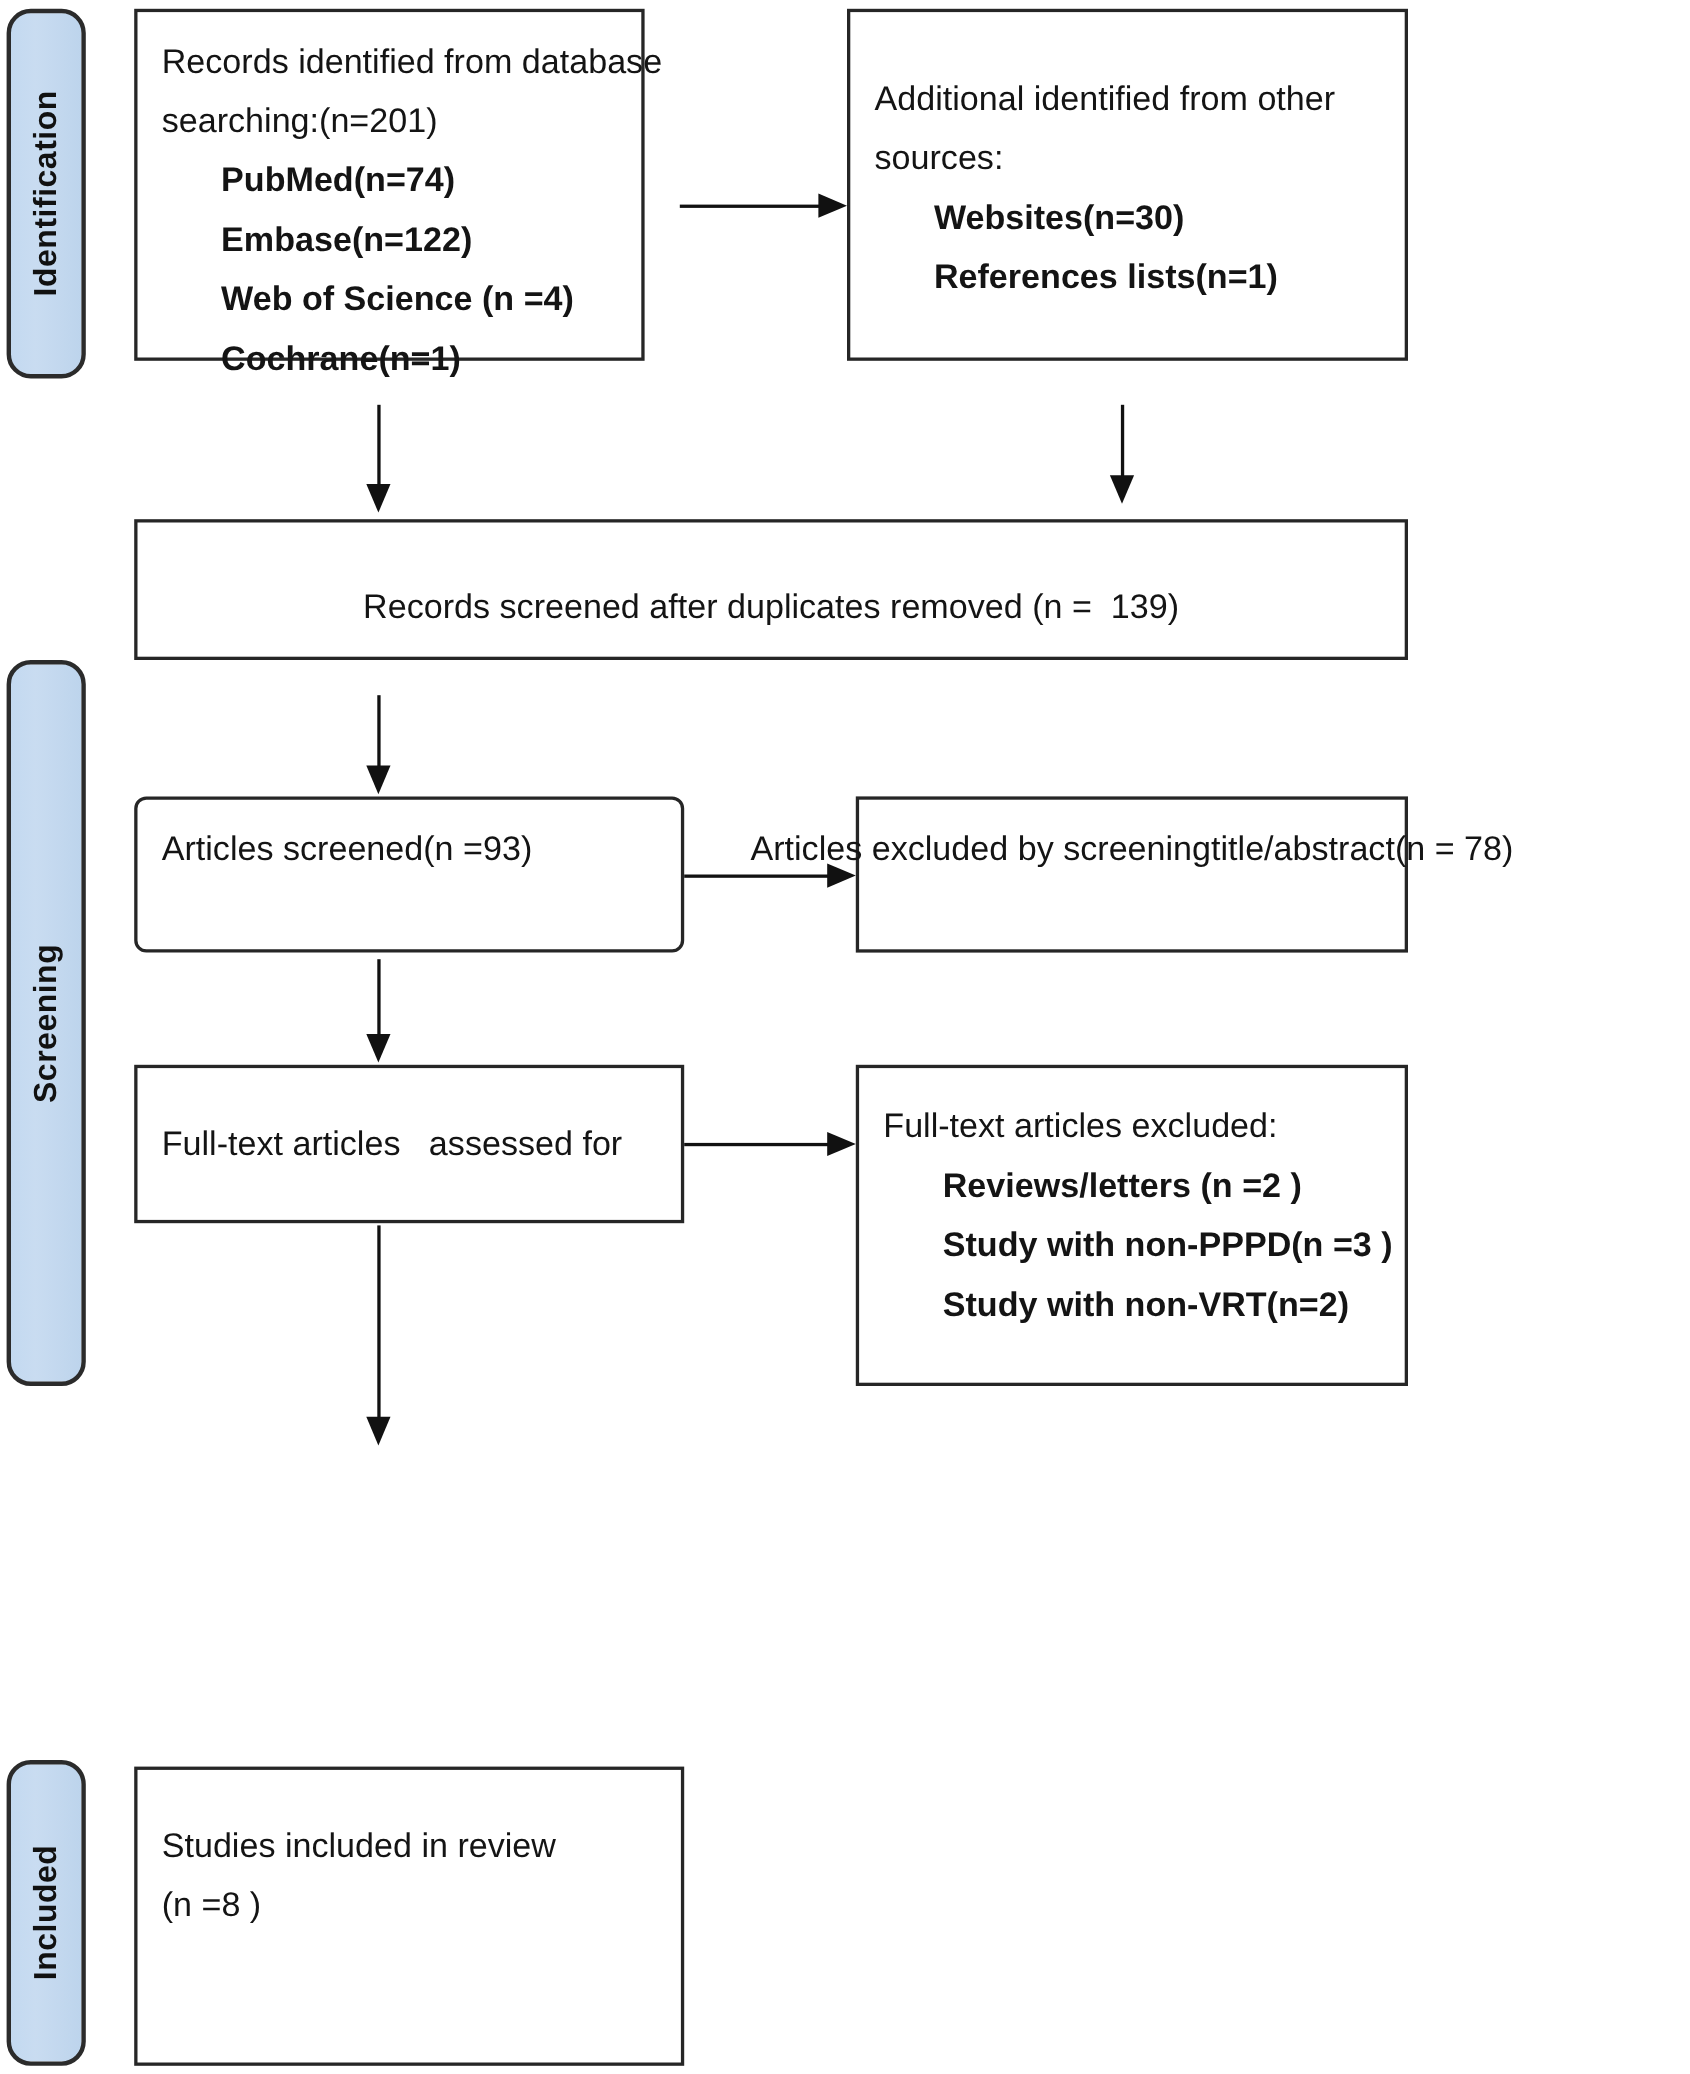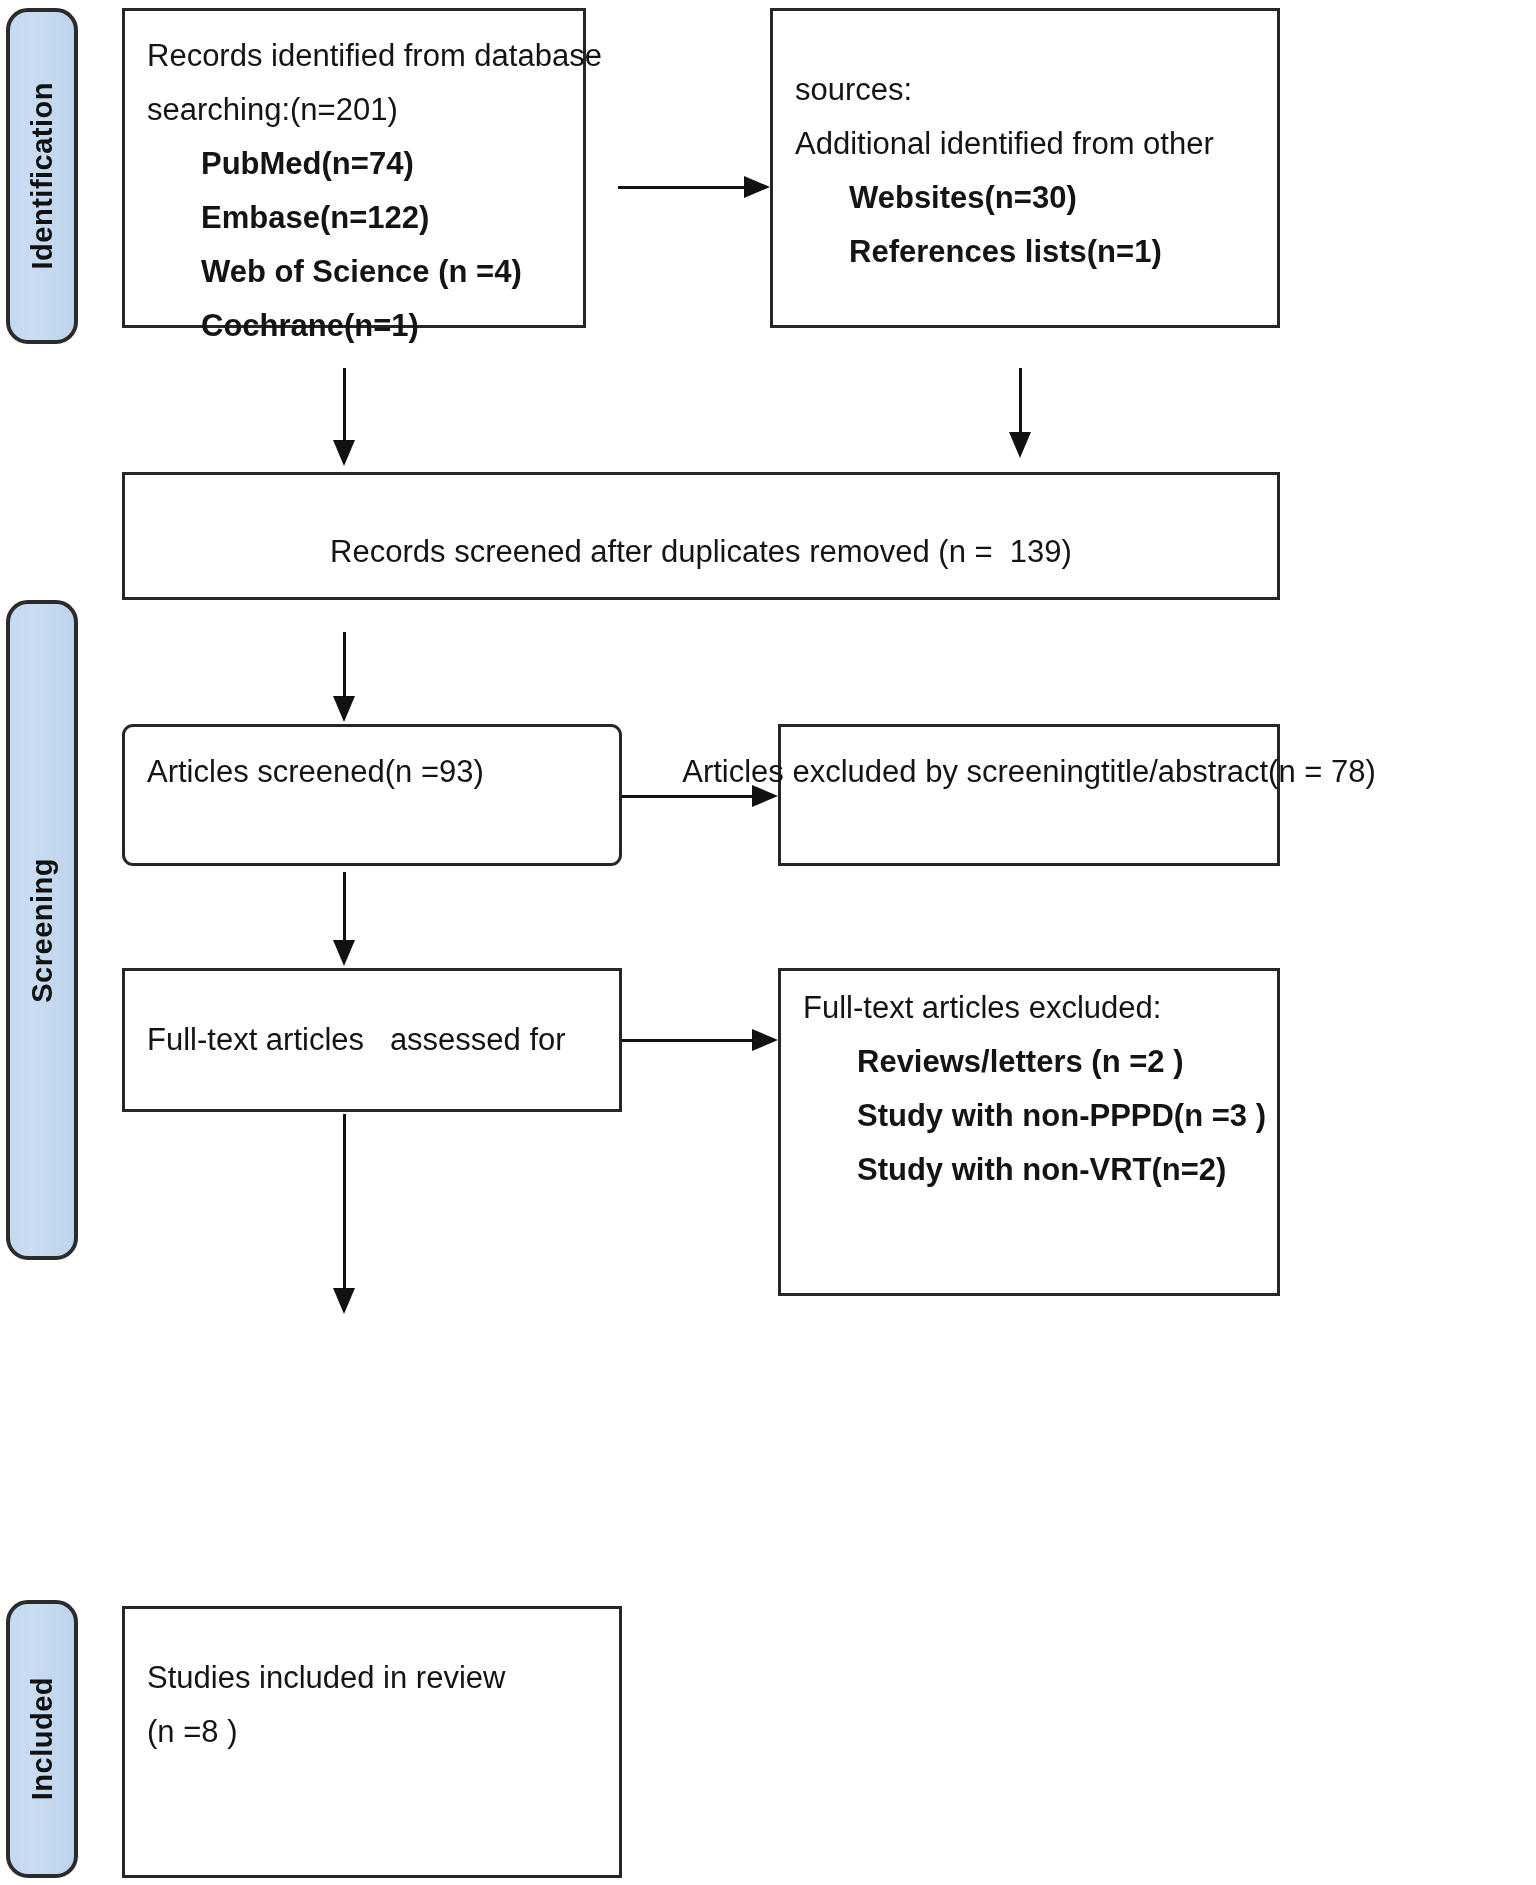--- a/index.html
+++ b/index.html
@@ -112,22 +112,22 @@
   <div class="box" style="left:122px; top:8px; width:464px; height:320px;">
     <div class="line">Records identified from database</div>
     <div class="line">searching:(n=201)</div>
     <div class="line ind1">PubMed(n=74)</div>
     <div class="line ind1">Embase(n=122)</div>
     <div class="line ind1">Web of Science (n =4)</div>
     <div class="line ind1">Cochrane(n=1)</div>
   </div>
 
   <div class="box" style="left:770px; top:8px; width:510px; height:320px; padding-top:52px;">
+    <div class="line">Additional identified from other</div>
     <div class="line">sources:</div>
-    <div class="line">Additional identified from other</div>
     <div class="line ind1">Websites(n=30)</div>
     <div class="line ind1">References lists(n=1)</div>
   </div>
 
   <div class="harrow" style="left:618px; top:175px; width:152px; height:24px;">
     <div class="shaft" style="width:128px;"></div>
     <div class="head"></div>
   </div>
 
   <div class="varrow" style="left:332px; top:368px; width:24px; height:98px;">
@@ -165,21 +165,21 @@
 
   <div class="varrow" style="left:332px; top:872px; width:24px; height:94px;">
     <div class="shaft" style="height:70px;"></div>
     <div class="head"></div>
   </div>
 
   <div class="box" style="left:122px; top:968px; width:500px; height:144px; display:flex; flex-direction:column; justify-content:center;">
     <div class="line">Full-text articles   assessed for</div>
   </div>
 
-  <div class="box" style="left:778px; top:968px; width:502px; height:328px; padding-top:10px;">
+  <div class="box" style="left:778px; top:968px; width:502px; height:292px; padding-top:26px;">
     <div class="line">Full-text articles excluded:</div>
     <div class="line ind1">Reviews/letters (n =2 )</div>
     <div class="line ind1">Study with non-PPPD(n =3 )</div>
     <div class="line ind1">Study with non-VRT(n=2)</div>
   </div>
 
   <div class="harrow" style="left:622px; top:1028px; width:156px; height:24px;">
     <div class="shaft" style="width:132px;"></div>
     <div class="head"></div>
   </div>

